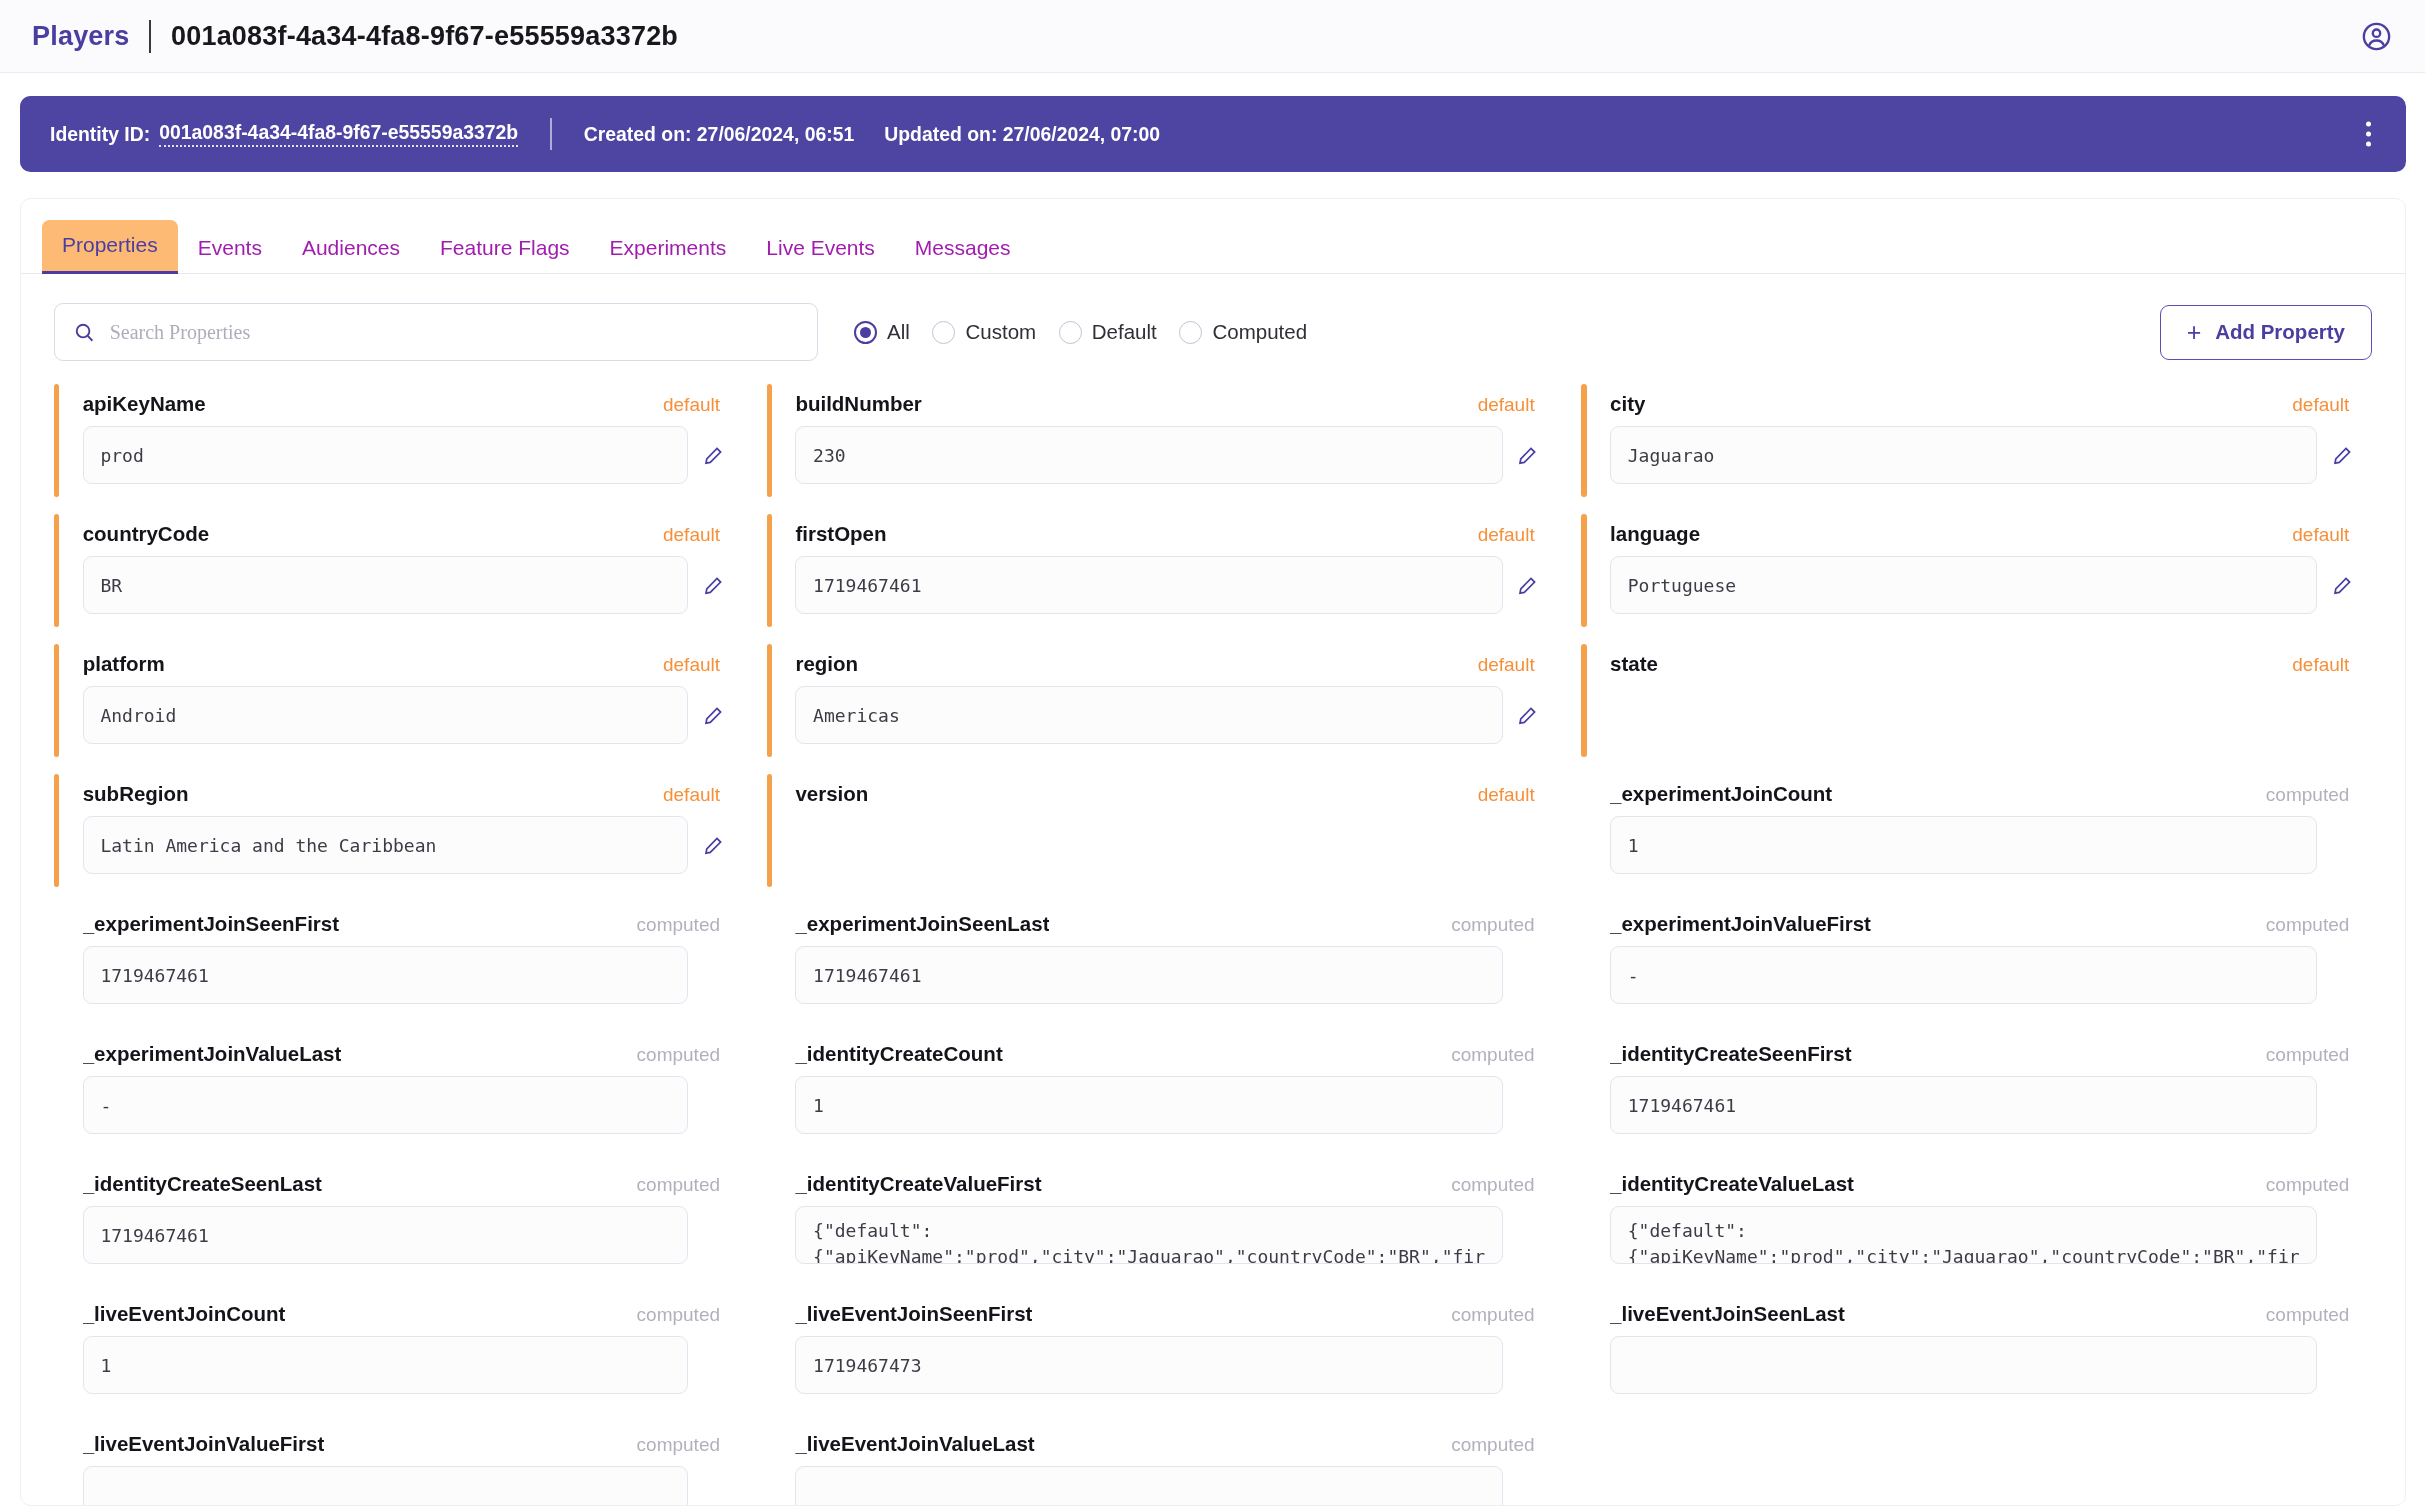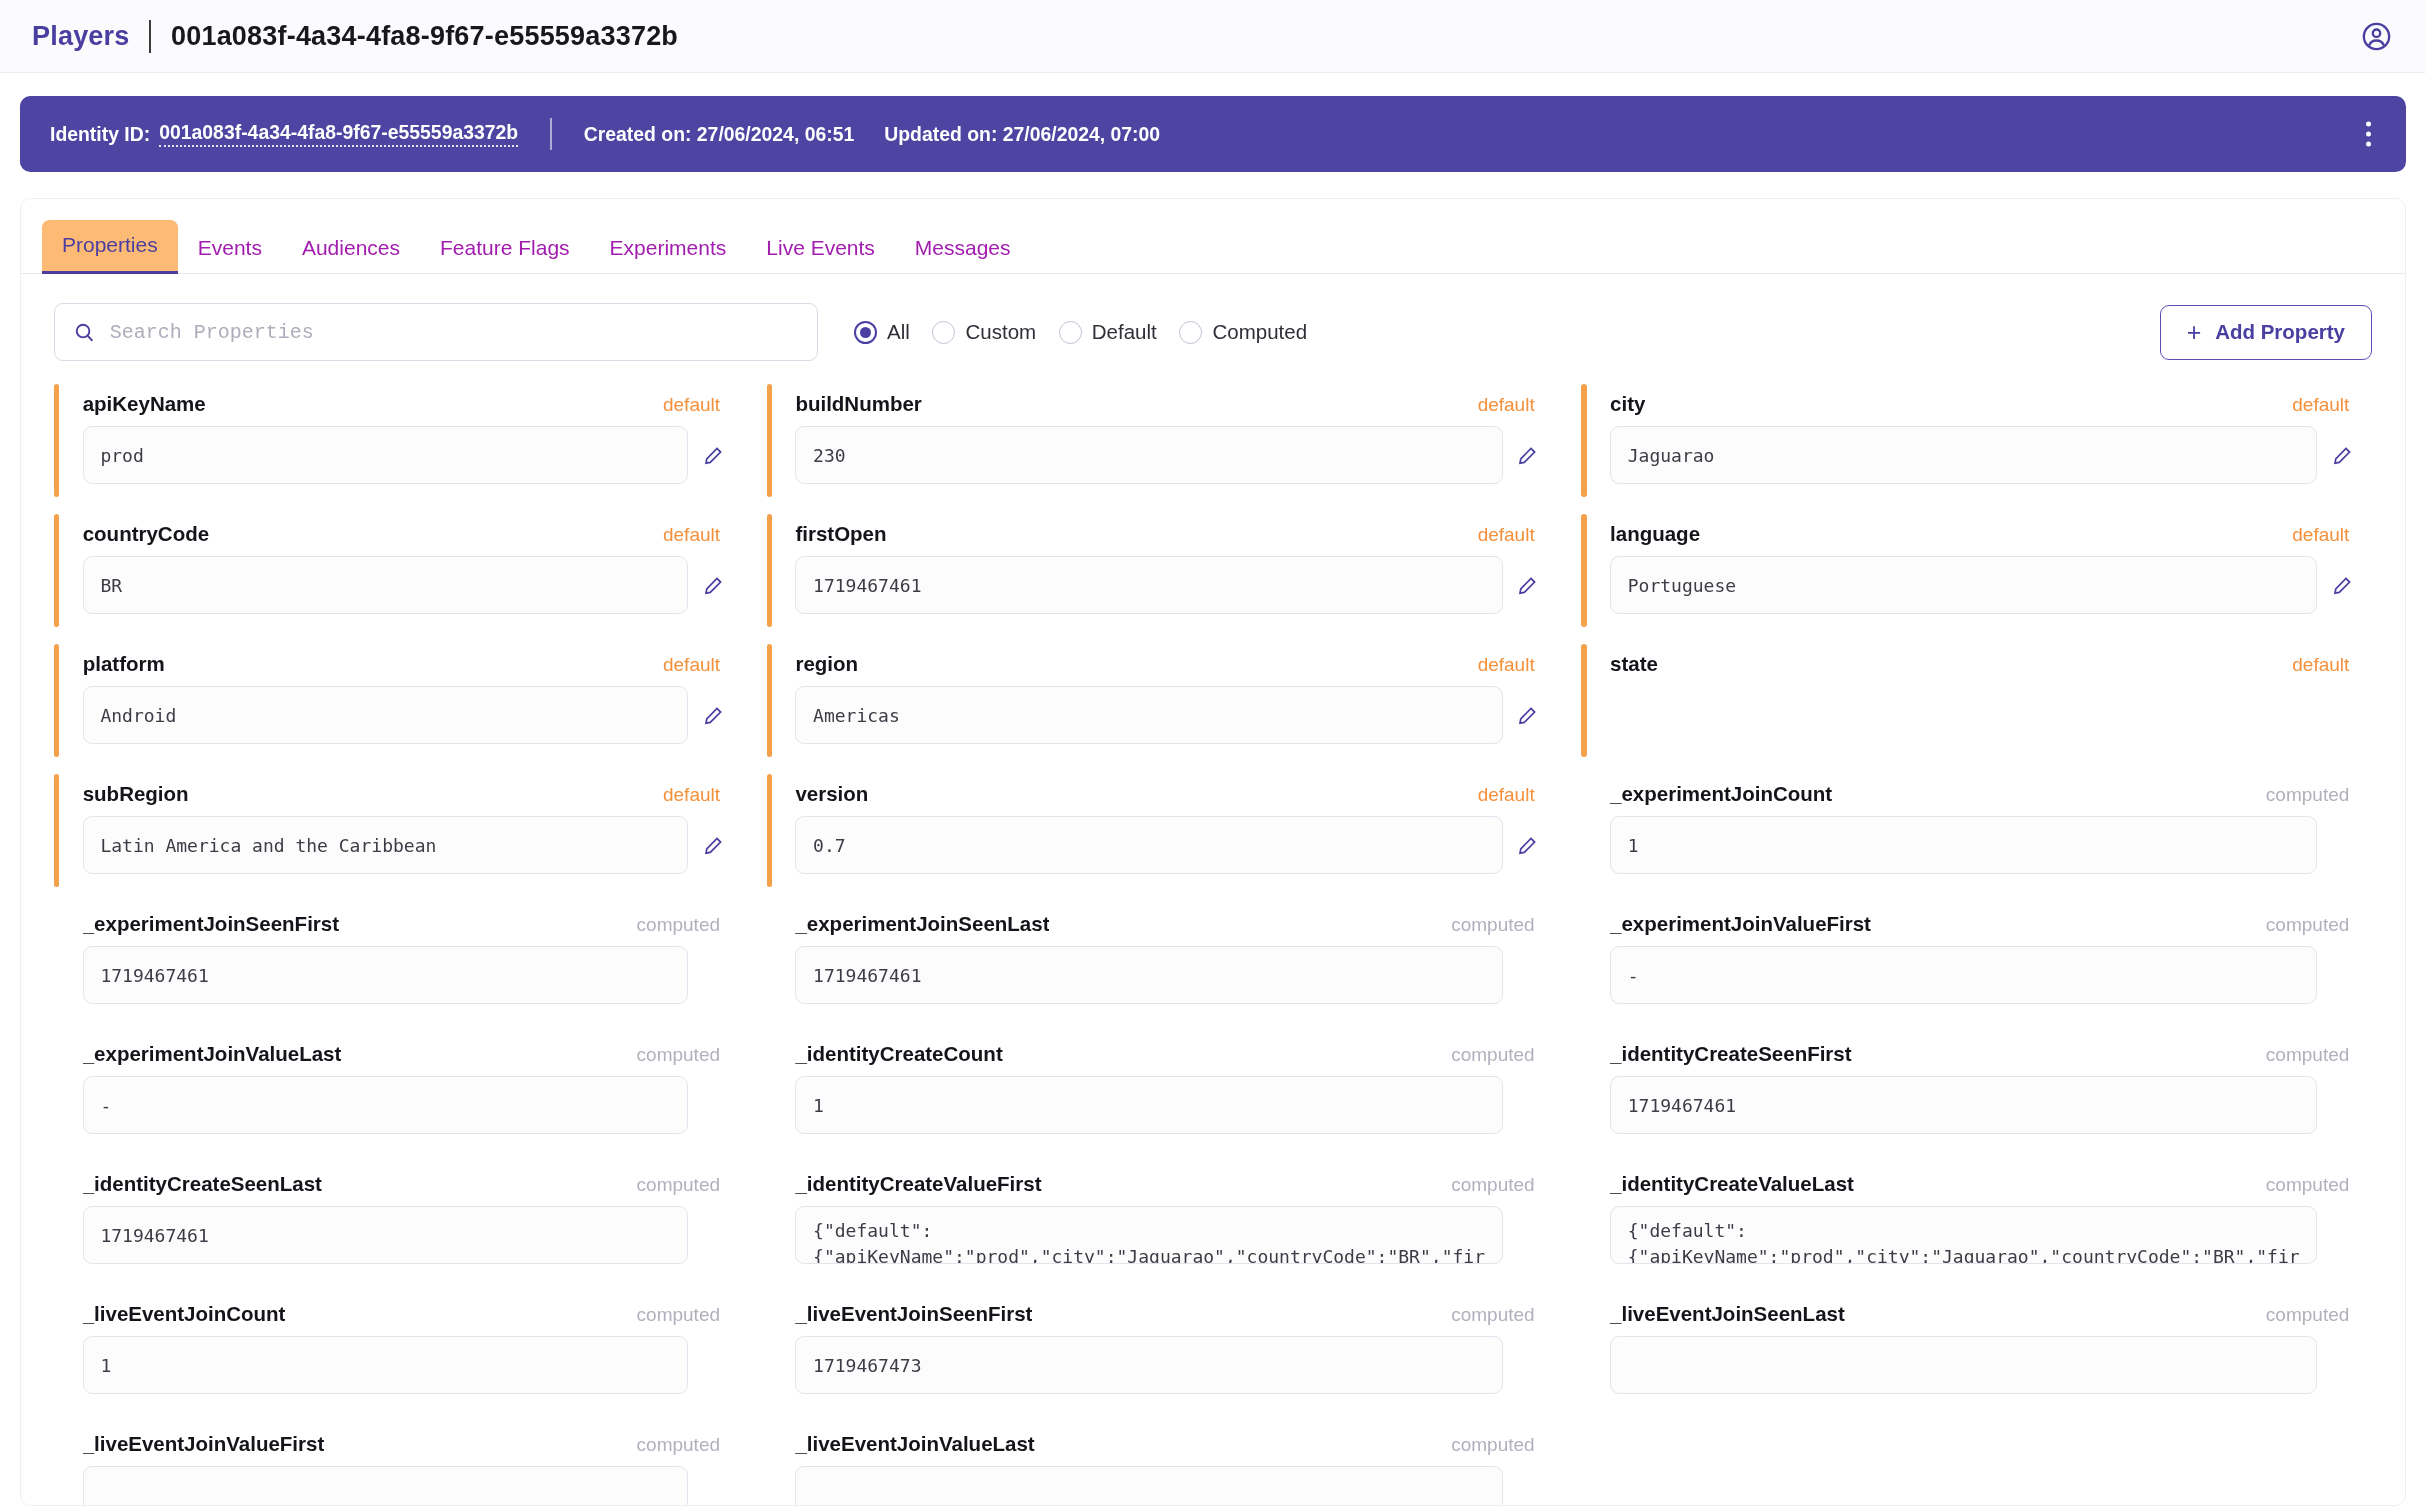--- a/index.html
+++ b/index.html
@@ -140,21 +140,21 @@
     align-items: center;
     padding: 0 18px;
     background: #fff;
   }
   .search-icon { color: #4a3ea1; margin-right: 13.7px; display:flex; }
   .search-input {
     border: none;
     outline: none;
     font-size: 20px;
     color: #0369a1;
-    font-family: Liberation Mono, monospace;
+    font-family: Liberation Serif, serif;
     width: 100%;
     background: transparent;
   }
   .search-input::placeholder { color: #b0acbb; }
 
   .radios { display: flex; align-items: center; margin-left: 36px; gap: 9px; }
   .radio { display: flex; align-items: center; gap: 10px; margin-right: 13.7px; }
   .radio .dot {
     width: 23px; height: 23px;
     border-radius: 50%;
@@ -487,30 +487,20 @@
               <path d="M15.6 4.6 19.4 8.4 8.6 19.2 4.2 20l.8-4.4z"></path>
             </svg>
           </span>
         </div>
       </div>
       <div class="card bar bar-default">
         <div class="card-head">
           <div class="prop-name">version</div>
           <div class="badge default">default</div>
         </div>
-        <div class="value-row">
-          <div class="value-box">
-            <div class="value-text">0.7</div>
-          </div>
-          <span class="pencil">
-            <svg width="23" height="23" viewBox="0 0 24 24" fill="none" stroke="currentColor" stroke-width="1.8">
-              <path d="M15.6 4.6 19.4 8.4 8.6 19.2 4.2 20l.8-4.4z"></path>
-            </svg>
-          </span>
-        </div>
       </div>
       <div class="card">
         <div class="card-head">
           <div class="prop-name">_experimentJoinCount</div>
           <div class="badge computed">computed</div>
         </div>
         <div class="value-row">
           <div class="value-box">
             <div class="value-text">1</div>
           </div>

